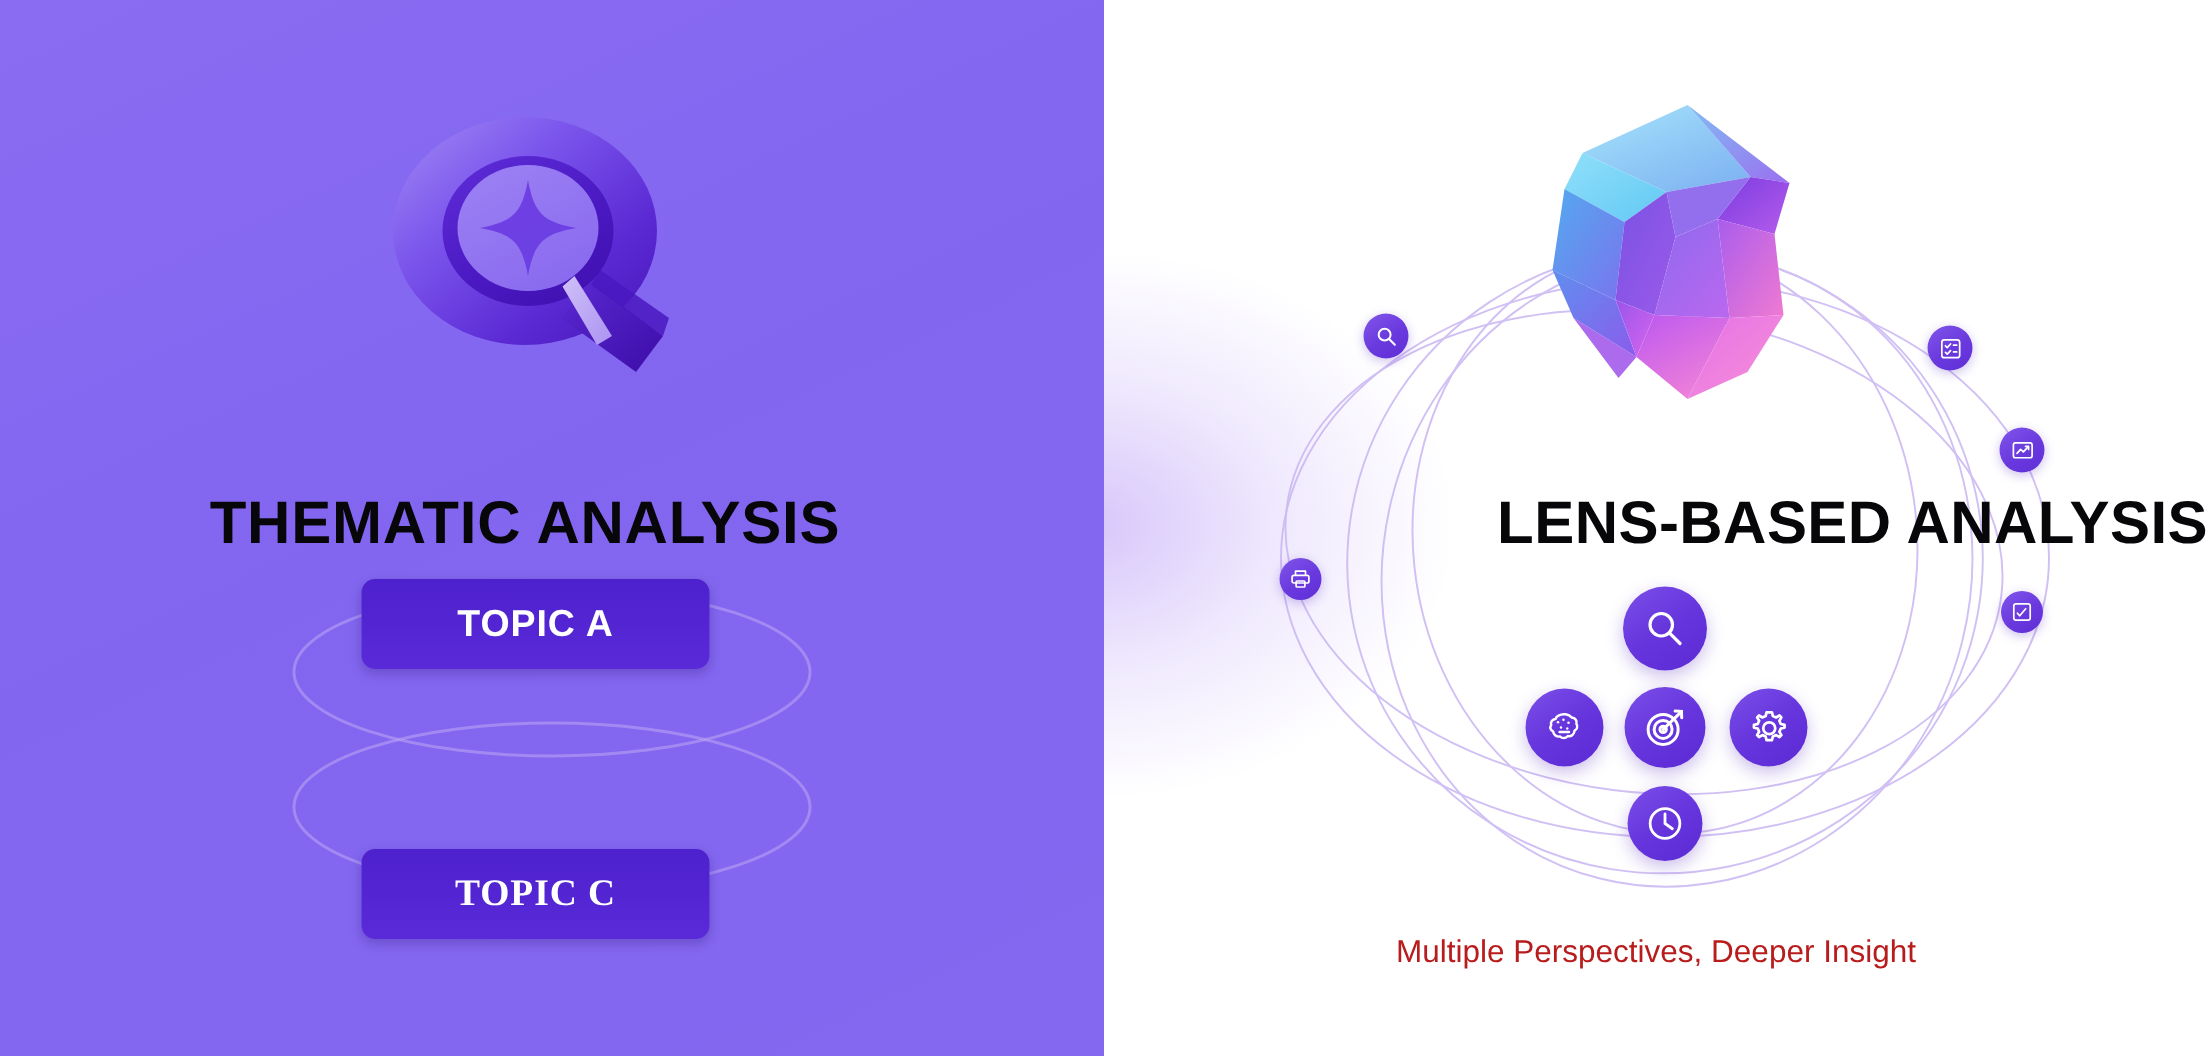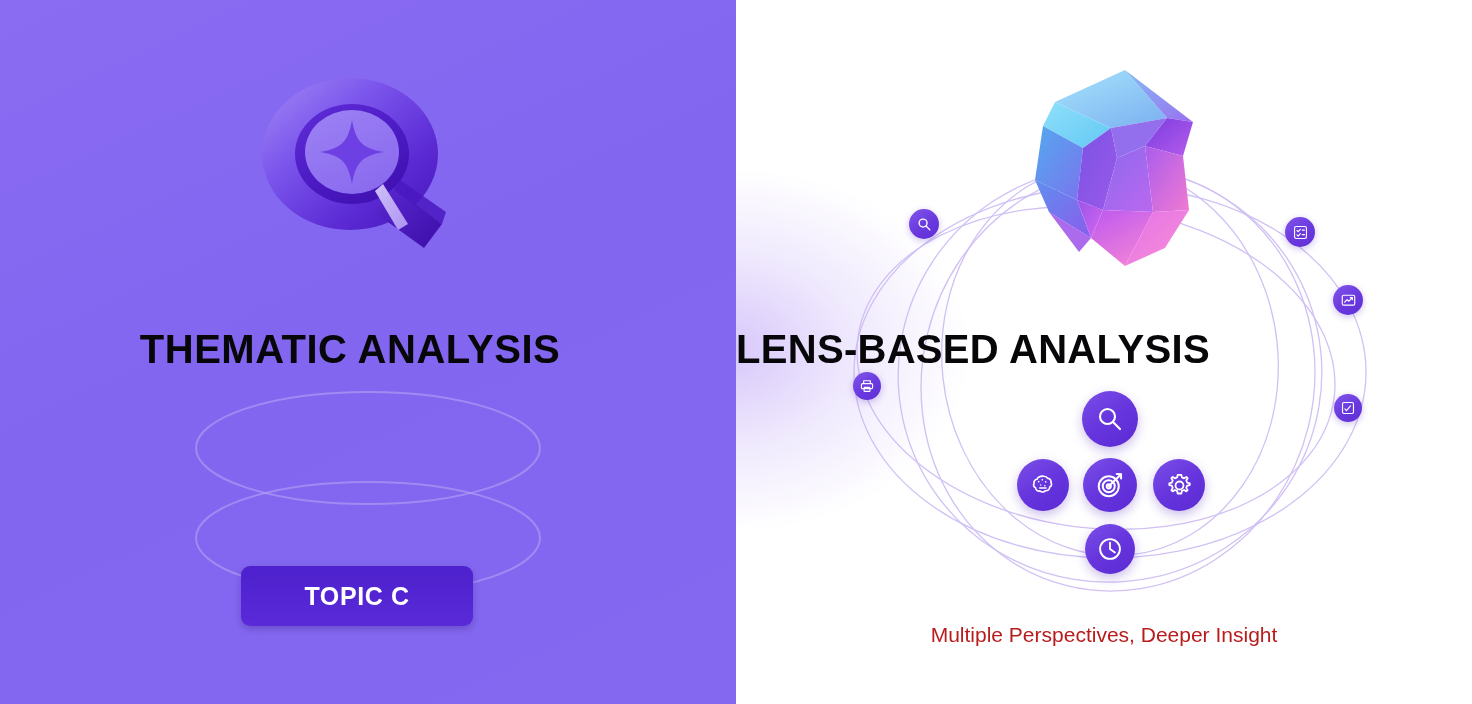--- a/index.html
+++ b/index.html
@@ -80,21 +80,21 @@
     color: #ffffff;
     font-size: 25px;
     font-weight: 700;
     letter-spacing: 0.6px;
     border: none;
     padding: 0;
     font-family: "Liberation Sans", sans-serif;
   }
   .topic-btn.t0 { top: 386px; }
   .topic-btn.t1 { top: 476px; }
-  .topic-btn.t2 { top: 566px; }
+  .topic-btn.t2 { top: 566px; font-family: Liberation Serif, serif; }
 
   
   .panel-right {
     position: absolute;
     left: 736px; top: 0;
     width: 736px;
     height: 704px;
     background: #ffffff;
     overflow: hidden;
   }
@@ -122,21 +122,21 @@
     top: 60px;
     width: 200px;
     height: 220px;
   }
 
   .right-title {
     position: absolute;
     left: 0;
     top: 300px;
     width: 736px;
-    text-align: left;
+    text-align: right;
     font-size: 40px;
     font-weight: 700;
     letter-spacing: 0.3px;
     color: #07070a;
     font-family: "Liberation Sans", sans-serif;
   }
 
   .tagline {
     position: absolute;
     left: 0;
@@ -225,20 +225,21 @@
 
     <h1 class="brand-title">THEMATIC ANALYSIS</h1>
 
     <div class="topics-area">
       <svg class="topic-links" viewBox="0 0 400 260">
         <ellipse cx="200" cy="68" rx="172" ry="56" fill="none" stroke="#b4a0f4" stroke-width="2" opacity="0.62"></ellipse>
         <ellipse cx="200" cy="158" rx="172" ry="56" fill="none" stroke="#b4a0f4" stroke-width="2" opacity="0.62"></ellipse>
       </svg>
     </div>
 
+    <button class="topic-btn t0">TOPIC A</button>
     <button class="topic-btn t2">TOPIC C</button>
   </section>
 
   <section class="panel-right">
 
     <div class="edge-glow"></div>
 
     <svg class="orbit-svg" viewBox="0 0 736 704">
       <g fill="none" stroke="#c9b6f2" stroke-width="1.3" opacity="0.85">
         <ellipse cx="374" cy="372" rx="256" ry="186"></ellipse>

